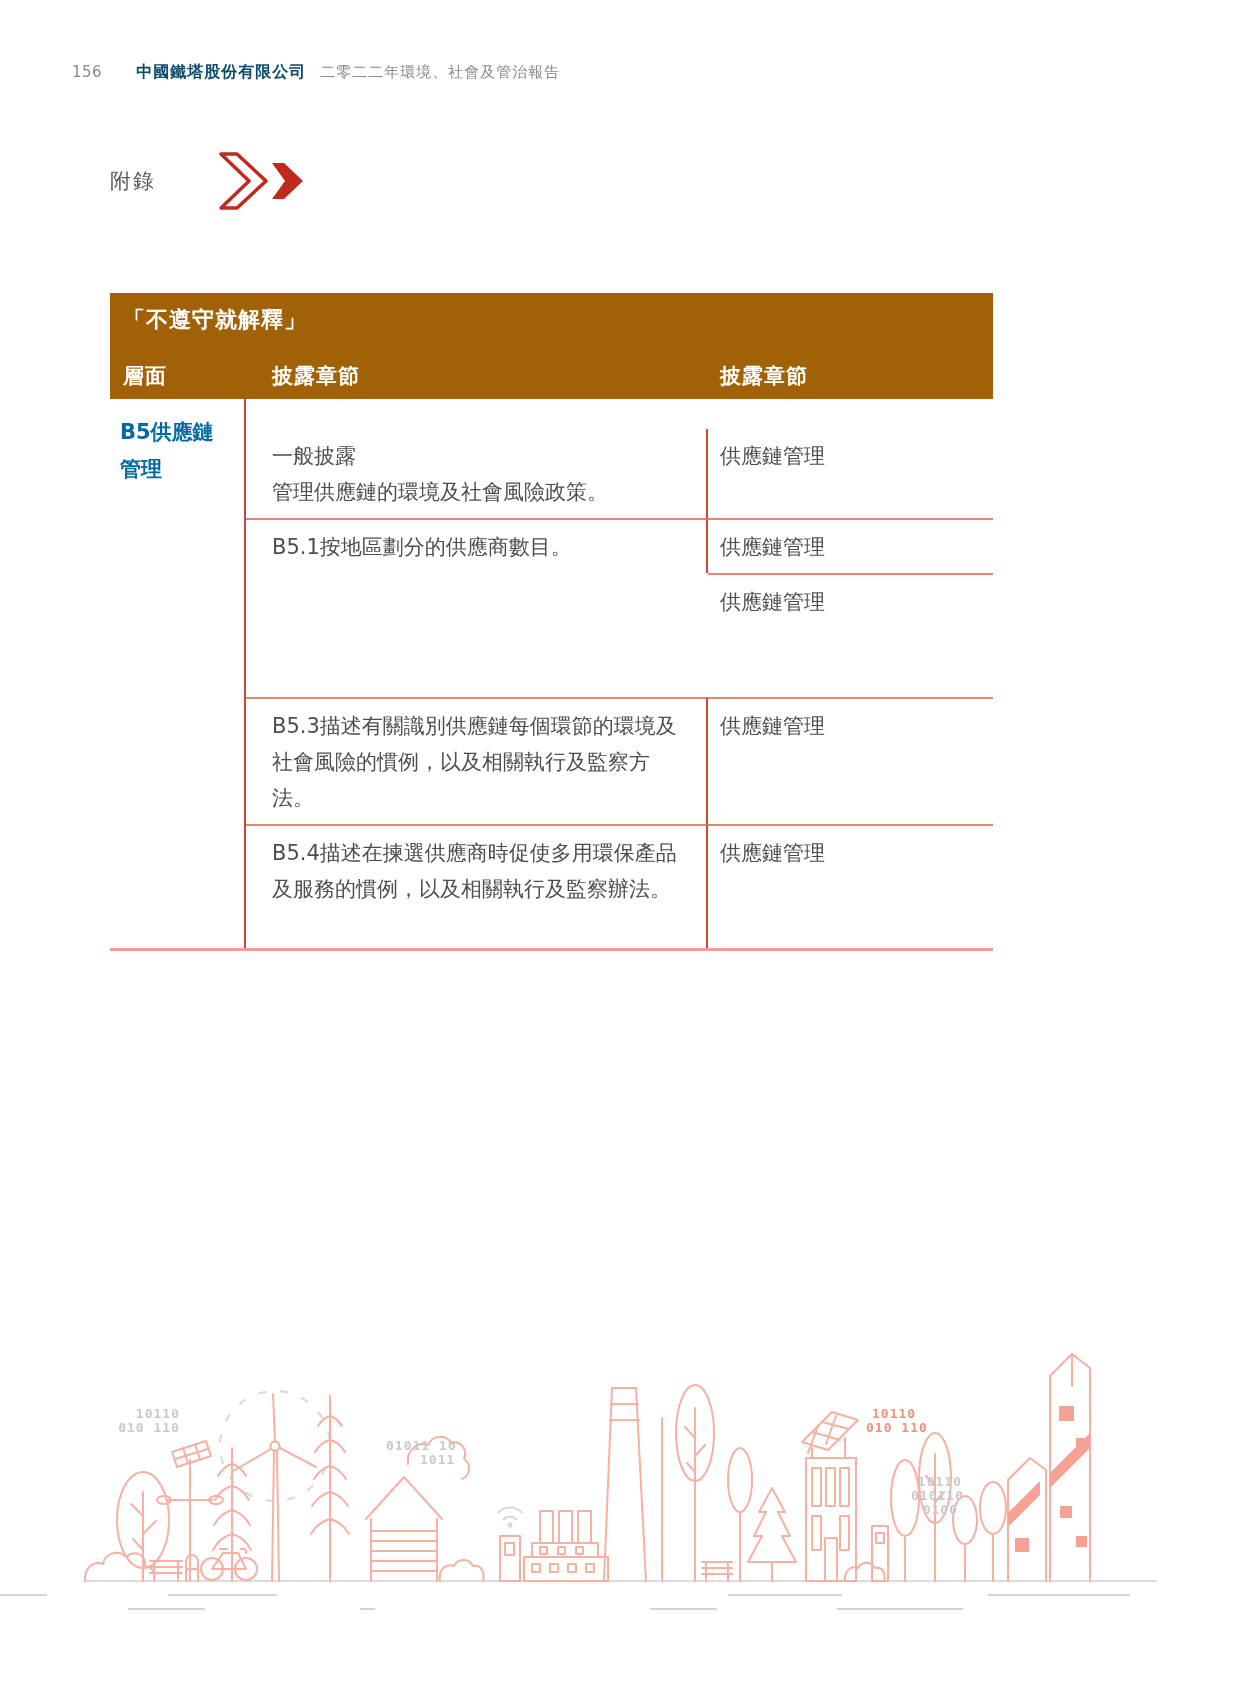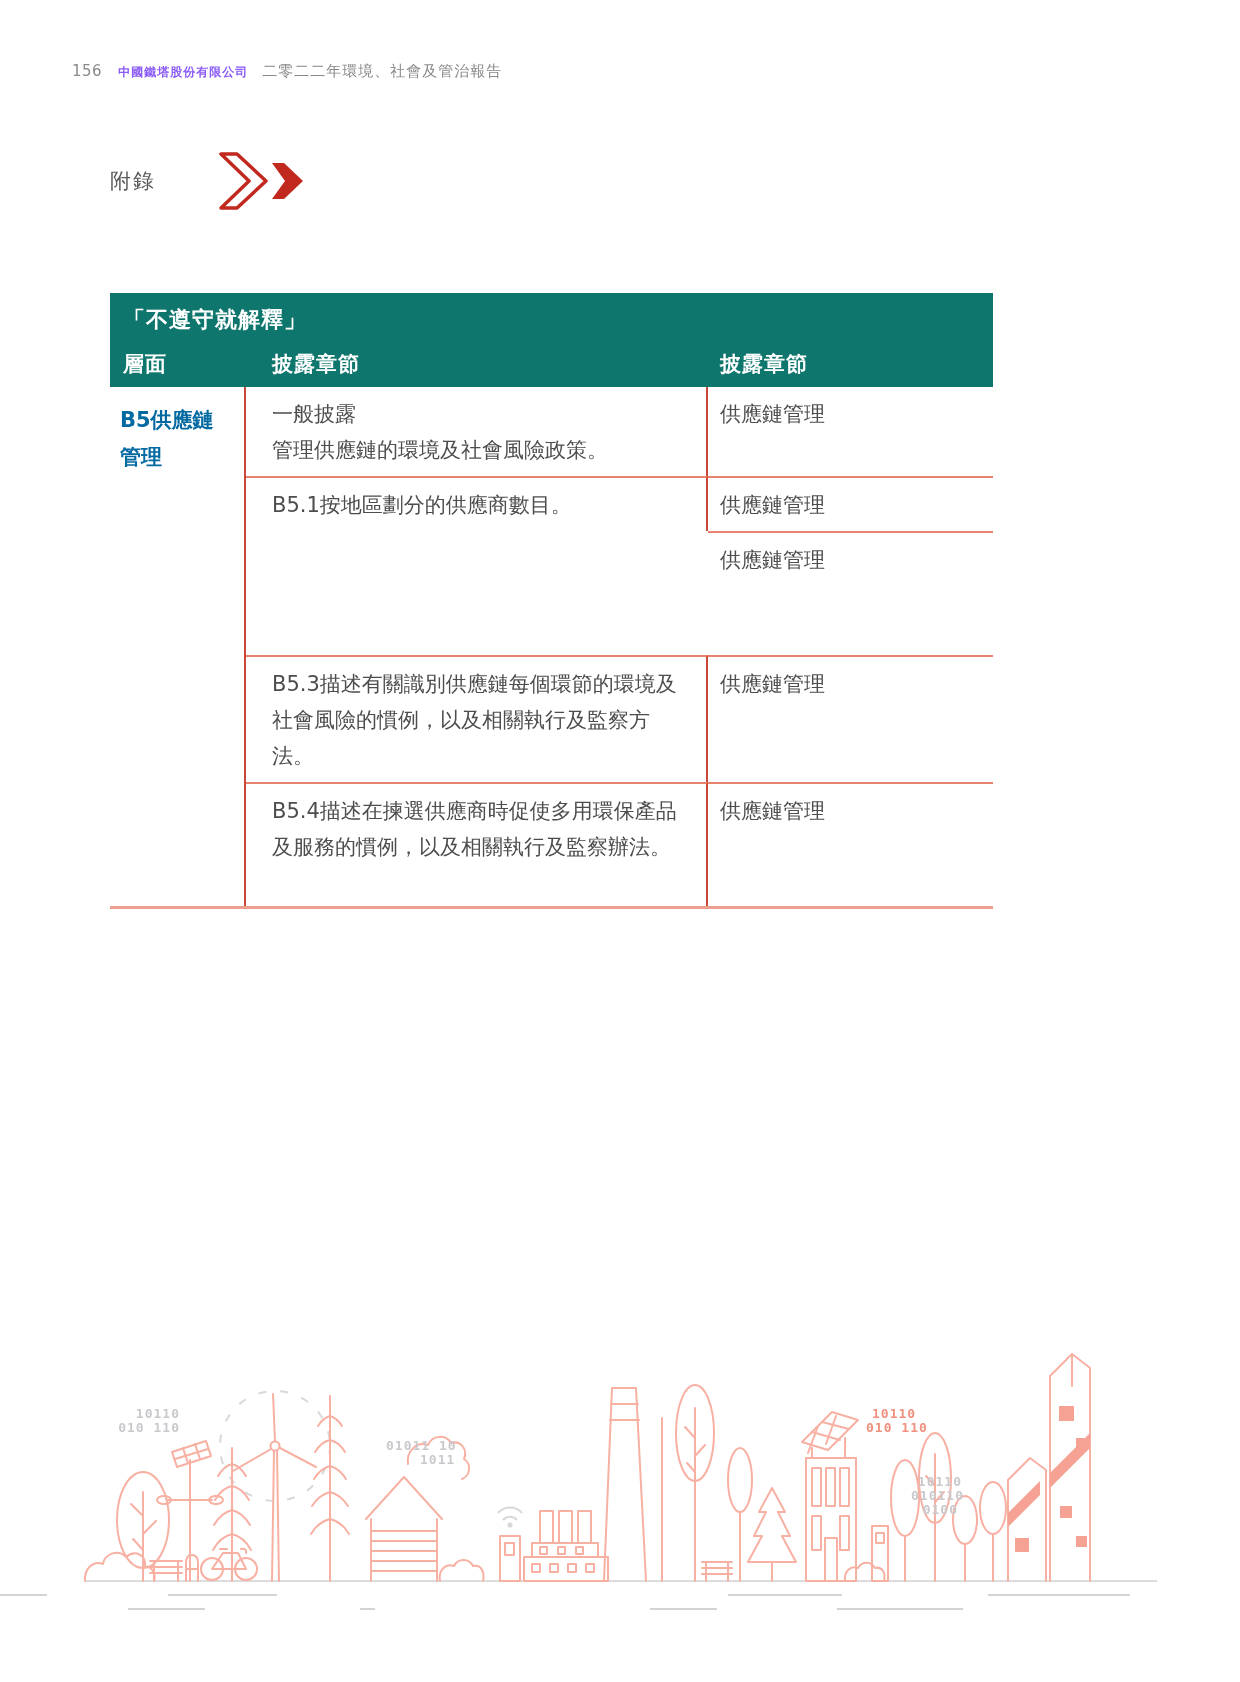--- a/index.html
+++ b/index.html
@@ -1,42 +1,42 @@
 <!DOCTYPE html>
 <html><head>
 <meta charset="utf-8">
 <style>
   html,body{margin:0;padding:0;background:#ffffff;}
   .page{position:relative;width:1240px;height:1682px;background:#ffffff;overflow:hidden;
         font-family:"DejaVu Sans","Liberation Sans",sans-serif;}
   
   .runhead{position:absolute;left:72px;top:62px;display:flex;align-items:baseline;gap:0;}
   .pageno{font-size:15px;color:#8a8a8a;letter-spacing:.5px;}
-  .company{font-size:12px;font-weight:bold;color:#8b5cf6;margin-left:16px;letter-spacing:1px;}
+  .company{font-size:16px;font-weight:bold;color:#0c4a6e;margin-left:34px;letter-spacing:1px;}
   .reptitle{font-size:15px;color:#8a8a8a;margin-left:14px;letter-spacing:1px;}
   
   .appendix{position:absolute;left:110px;top:150px;display:flex;align-items:center;}
   .appendix-label{font-size:21px;color:#5a5a5a;letter-spacing:2px;}
   .chev{margin-left:62px;}
   
   .tbl{position:absolute;left:110px;top:293px;width:883px;box-sizing:border-box;}
-  .tbl-head{background:#0f766e;color:#ffffff;height:94px;position:relative;box-sizing:border-box;}
+  .tbl-head{background:#a16207;color:#ffffff;height:106px;position:relative;box-sizing:border-box;}
   .tbl-title{position:absolute;left:13px;top:12px;font-size:22px;font-weight:bold;letter-spacing:1px;}
   .colhead{position:absolute;bottom:9px;font-size:21px;font-weight:bold;letter-spacing:1px;}
   .ch1{left:13px;} .ch2{left:162px;} .ch3{left:610px;}
   .tbl-body{display:grid;grid-template-columns:136px 462px 285px;border-bottom:3px solid #eda091;
             color:#4d4d4d;font-size:21px;}
   .aspect-cell{grid-column:1;grid-row:1 / span 5;border-right:2px solid #c94837;
                padding:15px 8px 0 10px;font-weight:bold;color:#0369a1;line-height:37px;
                white-space:pre-line;box-sizing:border-box;}
   .kpi-cell{grid-column:2;border-right:2px solid #c94837;padding:9px 20px 8px 26px;
             line-height:36px;white-space:pre-line;box-sizing:border-box;}
   .disc-cell{grid-column:3;padding:9px 6px 8px 12px;line-height:36px;box-sizing:border-box;}
   .rt{border-top:2px solid #e8836f;}
-  .r1{min-height:89px;} .r2{min-height:52px;} .r3{min-height:124px;}
+  .r1{min-height:89px;margin-top:30px;} .r2{min-height:52px;} .r3{min-height:124px;}
   .r4{min-height:126px;} .r5{min-height:124px;}
   
   .city{position:absolute;left:0;top:1268px;width:1240px;height:350px;}
   .bintxt{font-family:"DejaVu Sans Mono","Liberation Mono",monospace;font-size:13px;font-weight:bold;letter-spacing:1px;}
 </style>
 </head>
 <body>
 
 <div class="page">
 

